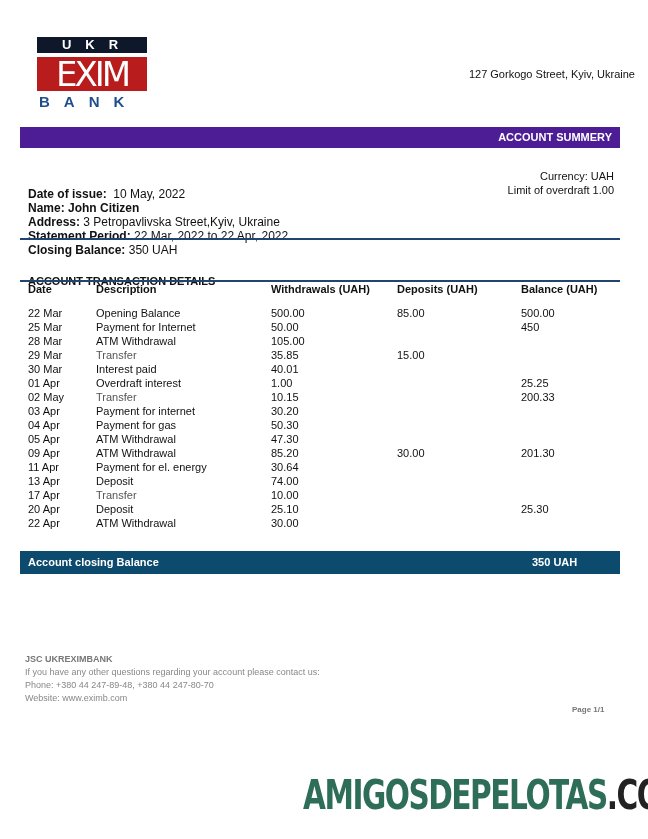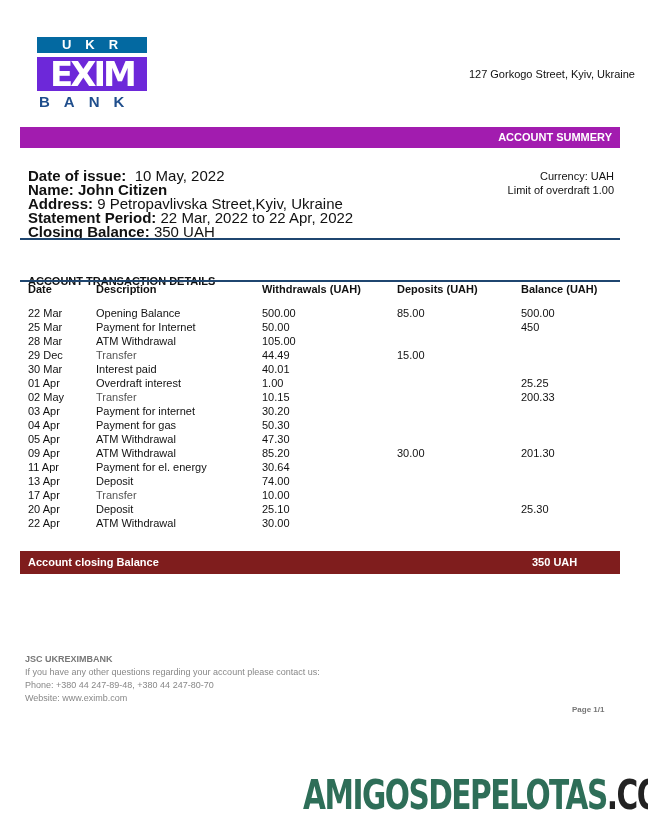--- a/index.html
+++ b/index.html
@@ -1,47 +1,47 @@
 <!DOCTYPE html>
 <html><head>
 <meta charset="utf-8">
 <style>
   * { margin:0; padding:0; box-sizing:border-box; }
   html, body { width:648px; height:839px; background:#ffffff; overflow:hidden; }
   body { position:relative; font-family:"Liberation Sans", sans-serif; color:#111; }
 
   .logo { position:absolute; left:37px; top:37px; width:110px; height:73px; }
-  .logo .ukr { position:absolute; left:0; top:0; width:110px; height:16px; background:#0369a1; color:#fff;
+  .logo .ukr { position:absolute; left:0; top:0; width:110px; height:16px; background:#0f172a; color:#fff;
                font-weight:bold; font-size:13px; letter-spacing:14px; text-align:center; line-height:16px; padding-left:10px; }
-  .logo .exim { position:absolute; left:0; top:20px; width:110px; height:34px; background:#6d28d9; color:#fff;
-                font-weight:bold; font-size:34px; line-height:34px; text-align:center; letter-spacing:-3px; font-family:"DejaVu Sans", sans-serif; }
+  .logo .exim { position:absolute; left:0; top:20px; width:110px; height:34px; background:#b91c1c; color:#fff;
+                font-weight:normal; font-size:34px; line-height:34px; text-align:center; letter-spacing:-3px; font-family:"DejaVu Sans", sans-serif; }
   .logo .bank { position:absolute; left:0; top:57px; width:110px; height:16px; color:#1f4e8c;
                 font-weight:bold; font-size:15px; letter-spacing:14px; line-height:16px; padding-left:2px; }
 
   .bank-address { position:absolute; right:13px; top:68px; font-size:11px; color:#111; }
 
-  .summary-bar { position:absolute; left:20px; top:127px; width:600px; height:21px; background:#a21caf; }
+  .summary-bar { position:absolute; left:20px; top:127px; width:600px; height:21px; background:#4c1d95; }
   .summary-bar span { position:absolute; right:8px; top:4px; color:#fff; font-size:11px; font-weight:bold; }
 
-  .info-left { position:absolute; left:28px; top:169px; font-size:15px; line-height:14px; }
+  .info-left { position:absolute; left:28px; top:187px; font-size:12px; line-height:14px; }
   .info-left b { font-weight:bold; }
   .info-right { position:absolute; right:34px; top:169px; font-size:11px; line-height:14px; text-align:right; }
   .rule1 { position:absolute; left:20px; top:238px; width:600px; height:2px; background:#1f4670; }
 
   .tx-title { position:absolute; left:28px; top:267px; font-size:11px; font-weight:bold;margin-top:8px; }
   .rule2 { position:absolute; left:20px; top:280px; width:600px; height:2px; background:#1f4670; }
 
   .col { position:absolute; font-size:11px; }
   .th { font-weight:bold; top:283px; }
   .row { position:absolute; left:0; width:648px; height:14px; font-size:11px; }
   .row span { position:absolute; top:0; }
-  .c-date { left:28px; } .c-desc { left:96px; } .c-wd { left:262px; } .c-dep { left:397px; } .c-bal { left:521px; }
+  .c-date { left:28px; } .c-desc { left:96px; } .c-wd { left:271px; } .c-dep { left:397px; } .c-bal { left:521px; }
   .muted { color:#555; }
 
-  .closing-bar { position:absolute; left:20px; top:551px; width:600px; height:23px; background:#7f1d1d; color:#fff; font-size:11px; font-weight:bold; }
+  .closing-bar { position:absolute; left:20px; top:551px; width:600px; height:23px; background:#0c4a6e; color:#fff; font-size:11px; font-weight:bold; }
   .closing-bar .lbl { position:absolute; left:8px; top:5px; }
   .closing-bar .val { position:absolute; left:512px; top:5px; }
 
   .footer { position:absolute; left:25px; top:653px; font-size:9px; line-height:13px; color:#888; }
   .footer .co { font-weight:bold; color:#777; }
   .page-num { position:absolute; left:572px; top:705px; font-size:8px; color:#777; font-weight:bold; }
 
   .watermark { position:absolute; left:303px; top:772px; font-family:"DejaVu Sans", sans-serif; font-weight:bold;
                font-size:40px; letter-spacing:-2px; transform:scaleX(0.74); transform-origin:left top; color:#2e6e58; white-space:nowrap; }
   .watermark .dom { color:#222; }
@@ -57,21 +57,21 @@
 
 <div class="bank-address">127 Gorkogo Street, Kyiv, Ukraine</div>
 
 <div class="summary-bar">
   <span>ACCOUNT SUMMERY</span>
 </div>
 
 <div class="info-left">
   <div><b>Date of issue:</b>&nbsp; <span>10 May, 2022</span></div>
   <div><b>Name:</b> <b>John Citizen</b></div>
-  <div><b>Address:</b> <span>9 Petropavlivska Street,Kyiv, Ukraine</span></div>
+  <div><b>Address:</b> <span>3 Petropavlivska Street,Kyiv, Ukraine</span></div>
   <div><b>Statement Period:</b> <span>22 Mar, 2022 to 22 Apr, 2022</span></div>
   <div><b>Closing Balance:</b> <span>350 UAH</span></div>
 </div>
 <div class="info-right">
   <div>Currency: UAH</div>
   <div>Limit of overdraft 1.00</div>
 </div>
 <div class="rule1"></div>
 
 <div class="tx-title">ACCOUNT TRANSACTION DETAILS</div>
@@ -101,23 +101,23 @@
       <span class="c-bal">450</span>
     </div>
     <div class="row" style="top: 335px; padding-left: 37px;">
       <span class="c-date">28 Mar</span>
       <span class="c-desc">ATM Withdrawal</span>
       <span class="c-wd">105.00</span>
       <span class="c-dep"></span>
       <span class="c-bal"></span>
     </div>
     <div class="row" style="top: 349px;">
-      <span class="c-date">29 Dec</span>
+      <span class="c-date">29 Mar</span>
       <span class="c-desc muted">Transfer</span>
-      <span class="c-wd">44.49</span>
+      <span class="c-wd">35.85</span>
       <span class="c-dep">15.00</span>
       <span class="c-bal"></span>
     </div>
     <div class="row" style="top: 363px;">
       <span class="c-date">30 Mar</span>
       <span class="c-desc">Interest paid</span>
       <span class="c-wd">40.01</span>
       <span class="c-dep"></span>
       <span class="c-bal"></span>
     </div>

